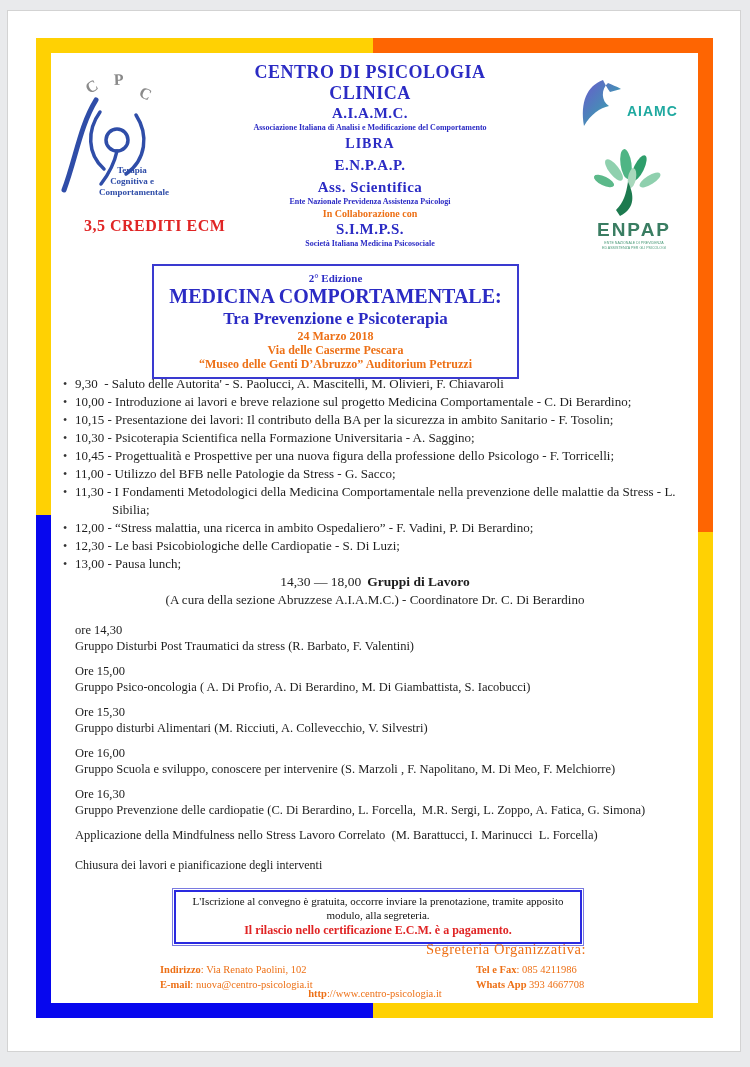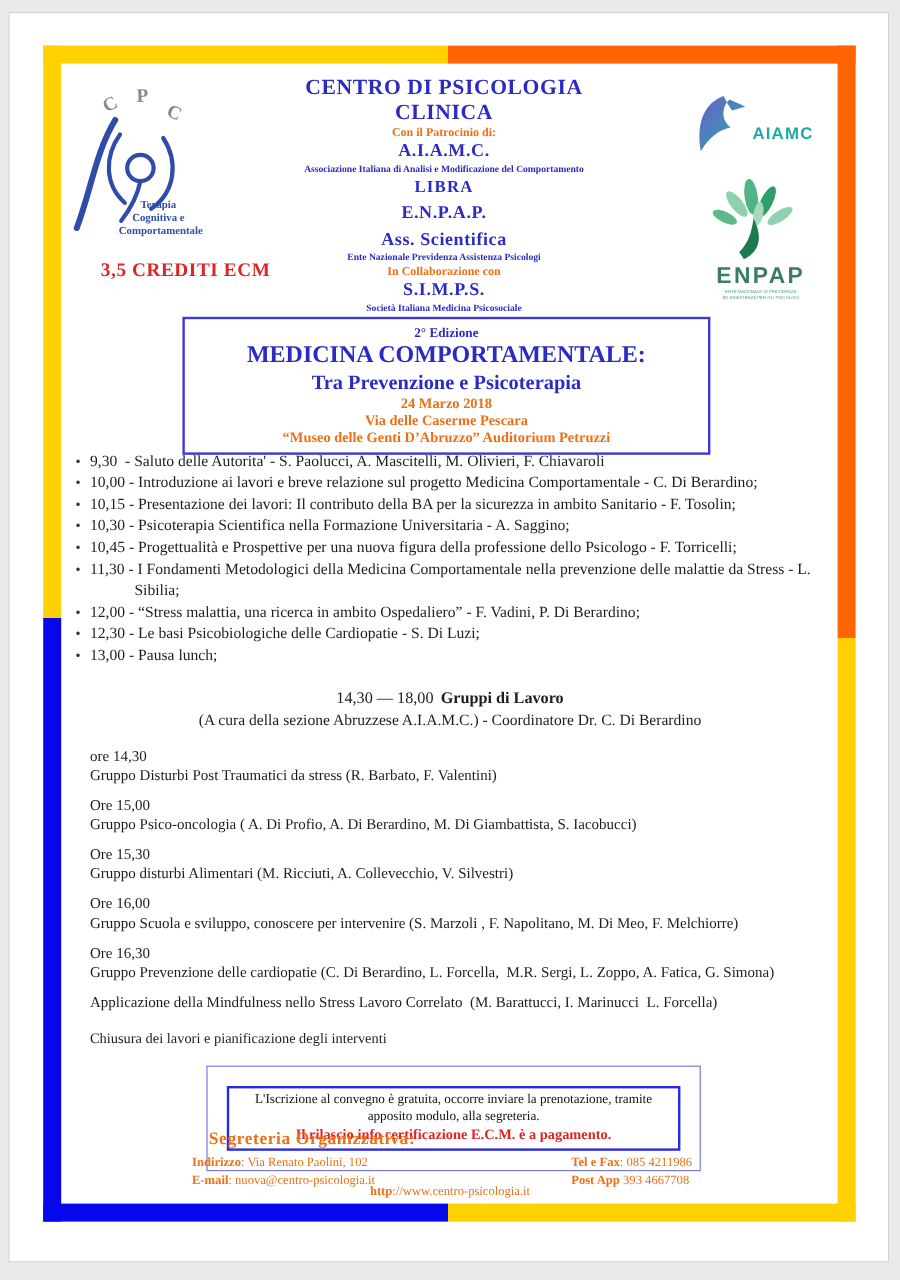--- a/index.html
+++ b/index.html
@@ -25,44 +25,44 @@
   .assoc{font-size:15px;line-height:18px;color:var(--blue);letter-spacing:.5px;}
   .tiny-blue{font-size:8px;line-height:11px;color:var(--blue);}
   .libra{font-size:14px;line-height:18px;color:var(--blue);letter-spacing:1px;}
   .credits{position:absolute;left:84px;top:217px;font-size:16px;font-weight:bold;color:var(--red);letter-spacing:.5px;}
   
   .cpc-logo{position:absolute;left:56px;top:70px;}
   .aiamc-logo{position:absolute;left:563px;top:76px;}
   .enpap-logo{position:absolute;left:570px;top:148px;}
   .sans{font-family:"Liberation Sans",sans-serif;}
   
-  .title-box{position:absolute;left:152px;top:264px;width:440px;border:2px solid #3a3ad0;background:#fff;text-align:center;padding:5px 12px 6px;box-sizing:border-box;}
+  .title-box{position:absolute;left:152px;top:264px;width:367px;border:2px solid #3a3ad0;background:#fff;text-align:center;padding:5px 12px 6px;box-sizing:border-box;}
   .edition{font-size:11px;line-height:14px;font-weight:bold;color:var(--blue);}
   .ev-title{font-size:20px;line-height:23px;font-weight:bold;color:var(--blue);}
   .ev-sub{font-size:17px;line-height:21px;font-weight:bold;color:var(--blue);}
   .ev-meta{font-size:12px;line-height:14px;font-weight:bold;color:var(--orange);}
   
   .schedule{position:absolute;left:60px;top:375px;width:638px;}
   .sch-item{position:relative;padding-left:52px;text-indent:-37px;font-size:13px;line-height:18px;white-space:pre-wrap;}
   .sch-item::before{content:"•";position:absolute;left:3px;top:0;font-size:12px;text-indent:0;color:#333;}
   
   .ws-header{position:absolute;left:75px;top:573px;width:600px;text-align:center;font-size:13.5px;line-height:17px;}
   .ws-header .ws-title{font-weight:bold;margin-left:6px;}
   .ws-sub{position:absolute;left:75px;top:592px;width:600px;text-align:center;font-size:13px;line-height:16px;}
   .groups{position:absolute;left:75px;top:622px;width:620px;}
   .group{margin-bottom:9px;}
   .group-time,.group-text{font-size:12.5px;line-height:16px;white-space:pre-wrap;}
   .closing{margin-top:14px;font-size:12px;line-height:16px;}
   
-  .notice-outer{position:absolute;left:172px;top:888px;width:412px;border:1px solid #7a7ae0;padding:16px;box-sizing:border-box;background:#fff;}
+  .notice-outer{position:absolute;left:172px;top:888px;width:412px;border:1px solid #7a7ae0;padding:1px;box-sizing:border-box;background:#fff;}
   .notice-inner{border:2px solid #2a2ae0;text-align:center;padding:2px 6px 4px;}
   .notice-text{font-size:11px;line-height:14px;color:#111;}
   .notice-warn{font-size:12px;line-height:16px;font-weight:bold;color:var(--red);}
   
-  .secr-title{position:absolute;left:174px;top:941px;width:430px;text-align:left;font-size:14.5px;font-weight:bold;color:var(--orange);letter-spacing:.5px;}
+  .secr-title{position:absolute;left:156px;top:941px;width:430px;text-align:right;font-size:14.5px;font-weight:normal;color:var(--orange);letter-spacing:.5px;}
   .contact{font-size:10.5px;line-height:15px;color:var(--orange);}
   .contact b{font-weight:bold;}
   .contact-left{position:absolute;left:160px;top:962px;}
   .contact-right{position:absolute;left:476px;top:962px;}
   .contact-url{position:absolute;left:160px;top:986px;width:430px;text-align:center;}
 </style>
 </head>
 <body>
 
 <div class="page-bg"></div>
@@ -87,21 +87,20 @@
   <g font-family="Liberation Serif, serif" font-size="9" font-weight="bold" fill="#2f4da8" text-anchor="middle">
     <text x="76" y="103">Terapia</text>
     <text x="76" y="114">Cognitiva e</text>
     <text x="78" y="125">Comportamentale</text>
   </g>
 </svg>
 
 <div class="header">
   <div class="org1">CENTRO DI PSICOLOGIA</div>
   <div class="org2">CLINICA</div>
-  <div class="lbl-orange">Con il Patrocinio di:</div>
   <div class="assoc">A.I.A.M.C.</div>
   <div class="tiny-blue">Associazione Italiana di Analisi e Modificazione del Comportamento</div>
   <div class="libra" style="margin-top:2px">LIBRA</div>
   <div class="assoc" style="margin-top:3px">E.N.P.A.P.</div>
   <div class="assoc" style="margin-top:4px">Ass. Scientifica</div>
   <div class="tiny-blue">Ente Nazionale Previdenza Assistenza Psicologi</div>
   <div class="lbl-orange">In Collaborazione con</div>
   <div class="assoc">S.I.M.P.S.</div>
   <div class="tiny-blue">Società Italiana Medicina Psicosociale</div>
 </div>
@@ -142,20 +141,21 @@
   <div class="ev-meta">Via delle  Caserme Pescara</div>
   <div class="ev-meta">“Museo delle Genti D’Abruzzo” Auditorium Petruzzi</div>
 </div>
 
 <div class="schedule">
   <div class="sch-item">9,30  - Saluto delle Autorita' - S. Paolucci, A. Mascitelli, M. Olivieri, F. Chiavaroli</div>
   <div class="sch-item">10,00 - Introduzione ai lavori e breve relazione sul progetto Medicina Comportamentale - C. Di Berardino;</div>
   <div class="sch-item">10,15 - Presentazione dei lavori: Il contributo della BA per la sicurezza in ambito Sanitario - F. Tosolin;</div>
   <div class="sch-item">10,30 - Psicoterapia Scientifica nella Formazione Universitaria - A. Saggino;</div>
   <div class="sch-item">10,45 - Progettualità e Prospettive per una nuova figura della professione dello Psicologo - F. Torricelli;</div>
+  <div class="sch-item">11,00 - Utilizzo del BFB nelle Patologie da Stress - G. Sacco;</div>
   <div class="sch-item">11,30 - I Fondamenti Metodologici della Medicina Comportamentale nella prevenzione delle malattie da Stress - L. Sibilia;</div>
   <div class="sch-item">12,00 - “Stress malattia, una ricerca in ambito Ospedaliero” - F. Vadini, P. Di Berardino;</div>
   <div class="sch-item">12,30 - Le basi Psicobiologiche delle Cardiopatie - S. Di Luzi;</div>
   <div class="sch-item">13,00 - Pausa lunch;</div>
 </div>
 
 <div class="ws-header">
   <span>14,30 — 18,00</span><span class="ws-title">Gruppi di Lavoro</span>
 </div>
 <div class="ws-sub">(A cura della sezione Abruzzese A.I.A.M.C.) - Coordinatore Dr. C. Di Berardino</div>
@@ -183,31 +183,31 @@
   </div>
   <div class="group">
     <div class="group-text">Applicazione della Mindfulness nello Stress Lavoro Correlato  (M. Barattucci, I. Marinucci  L. Forcella)</div>
   </div>
   <div class="closing">Chiusura dei lavori e pianificazione degli interventi</div>
 </div>
 
 <div class="notice-outer">
   <div class="notice-inner">
     <div class="notice-text">L'Iscrizione al convegno è gratuita, occorre inviare la prenotazione, tramite apposito modulo, alla segreteria.</div>
-    <div class="notice-warn">Il rilascio info certificazione E.C.M. è a pagamento.</div>
+    <div class="notice-warn">Il rilascio nello certificazione E.C.M. è a pagamento.</div>
   </div>
 </div>
 
 <div class="secr-title">Segreteria Organizzativa:</div>
 
 <div class="contact contact-left">
   <div><b>Indirizzo</b><span>: Via Renato Paolini, 102</span></div>
   <div><b>E-mail</b><span>: nuova@centro-psicologia.it</span></div>
 </div>
 
 <div class="contact contact-right">
   <div><b>Tel e Fax</b><span>: 085 4211986</span></div>
-  <div><b>Post App</b><span> 393 4667708</span></div>
+  <div><b>Whats App</b><span> 393 4667708</span></div>
 </div>
 
 <div class="contact contact-url">
   <b>http</b><span>://www.centro-psicologia.it</span>
 </div>
 
 </body></html>

